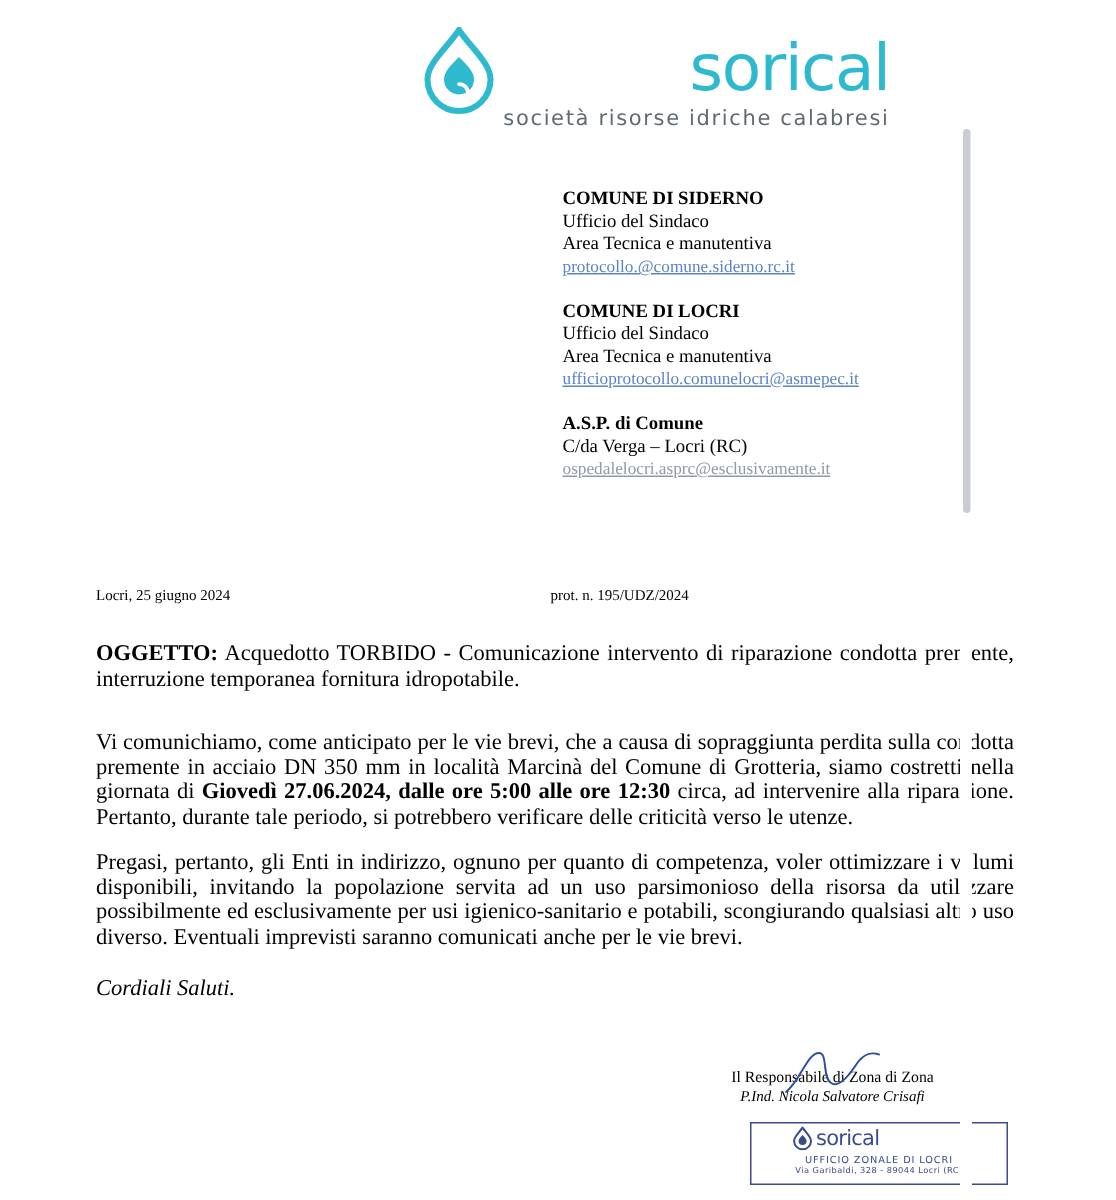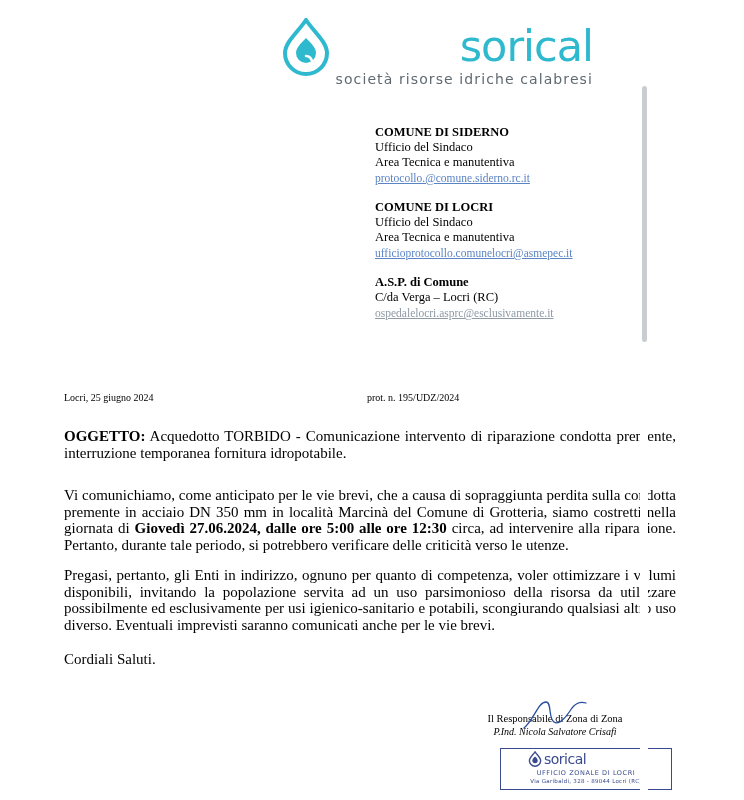--- a/index.html
+++ b/index.html
@@ -237,21 +237,21 @@
       <span class="oggetto-label">OGGETTO:</span>
       <span>Acquedotto TORBIDO - Comunicazione intervento  di riparazione condotta premente, interruzione temporanea fornitura idropotabile.</span>
     </div>
 
     <div class="para" style="margin-top:26px;">
       <span>Vi comunichiamo, come anticipato per le vie brevi,  che a causa di sopraggiunta perdita sulla condotta premente in acciaio DN 350 mm in località Marcinà del Comune di Grotteria, siamo costretti nella giornata di  </span><span class="b">Giovedì 27.06.2024, dalle ore 5:00 alle ore 12:30</span><span> circa, ad intervenire alla riparazione. Pertanto, durante tale periodo, si potrebbero verificare delle criticità verso le utenze.</span>
     </div>
 
     <div class="para">Pregasi, pertanto, gli Enti in indirizzo, ognuno per quanto di competenza, voler ottimizzare i volumi disponibili, invitando la popolazione servita ad un uso parsimonioso della risorsa da utilizzare possibilmente ed esclusivamente per usi igienico-sanitario e potabili, scongiurando qualsiasi altro uso diverso. Eventuali imprevisti saranno comunicati anche per le vie brevi.</div>
 
-    <div class="para" style="margin-top:18px;">Cordiali Saluti.</div>
+    <div class="para" style="margin-top:18px;font-style:italic;">Cordiali Saluti.</div>
   </div>
 
   <div class="sign-block">
     <svg class="sign-scribble" viewBox="0 0 70 34">
       <path d="M4 30 C14 22 18 4 26 4 C32 4 28 20 34 24 C40 28 48 16 52 10 C56 5 60 3 66 5" fill="none" stroke="#2b4fa0" stroke-width="1.3" stroke-linecap="round"></path>
     </svg>
     <div class="sign-role">Il Responsabile di Zona di Zona</div>
     <div class="sign-name">P.Ind. Nicola Salvatore Crisafi</div>
   </div>
 

